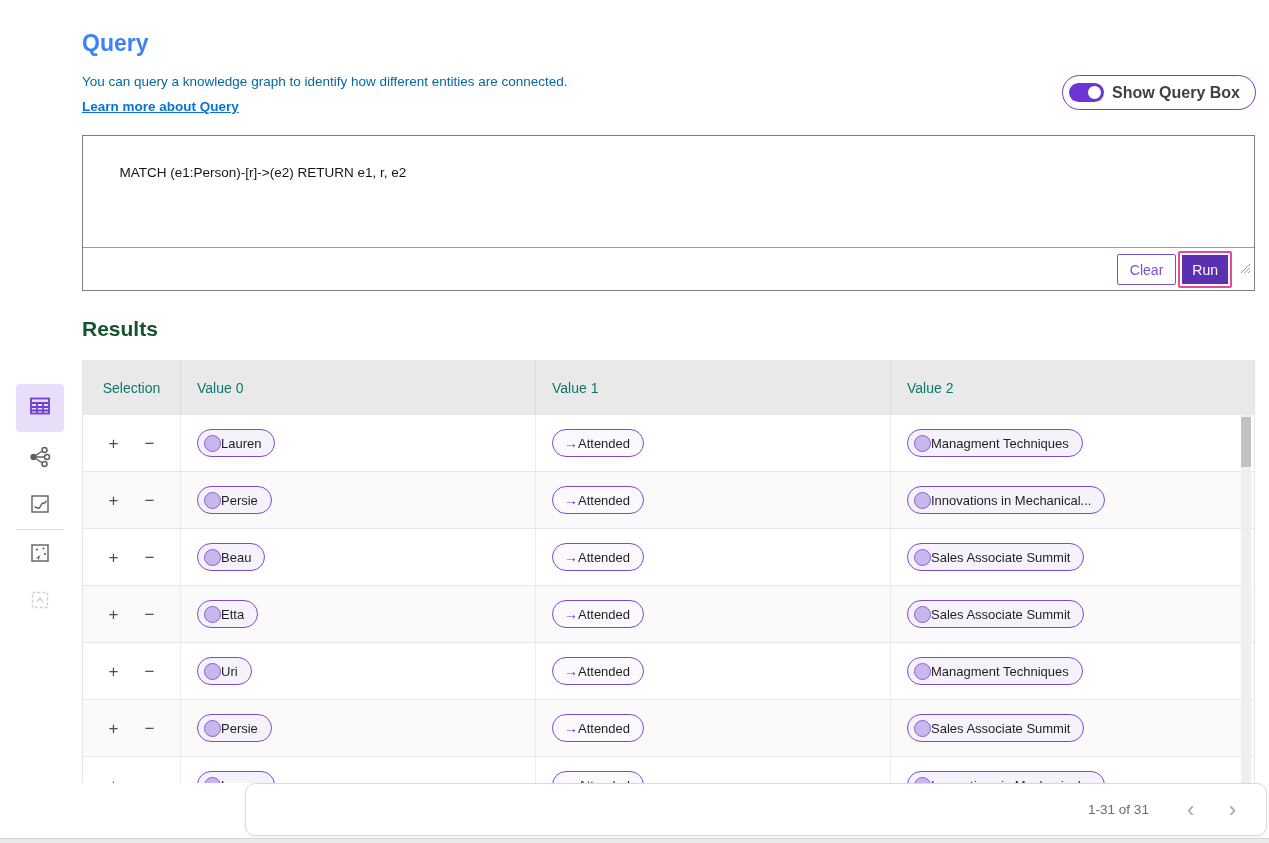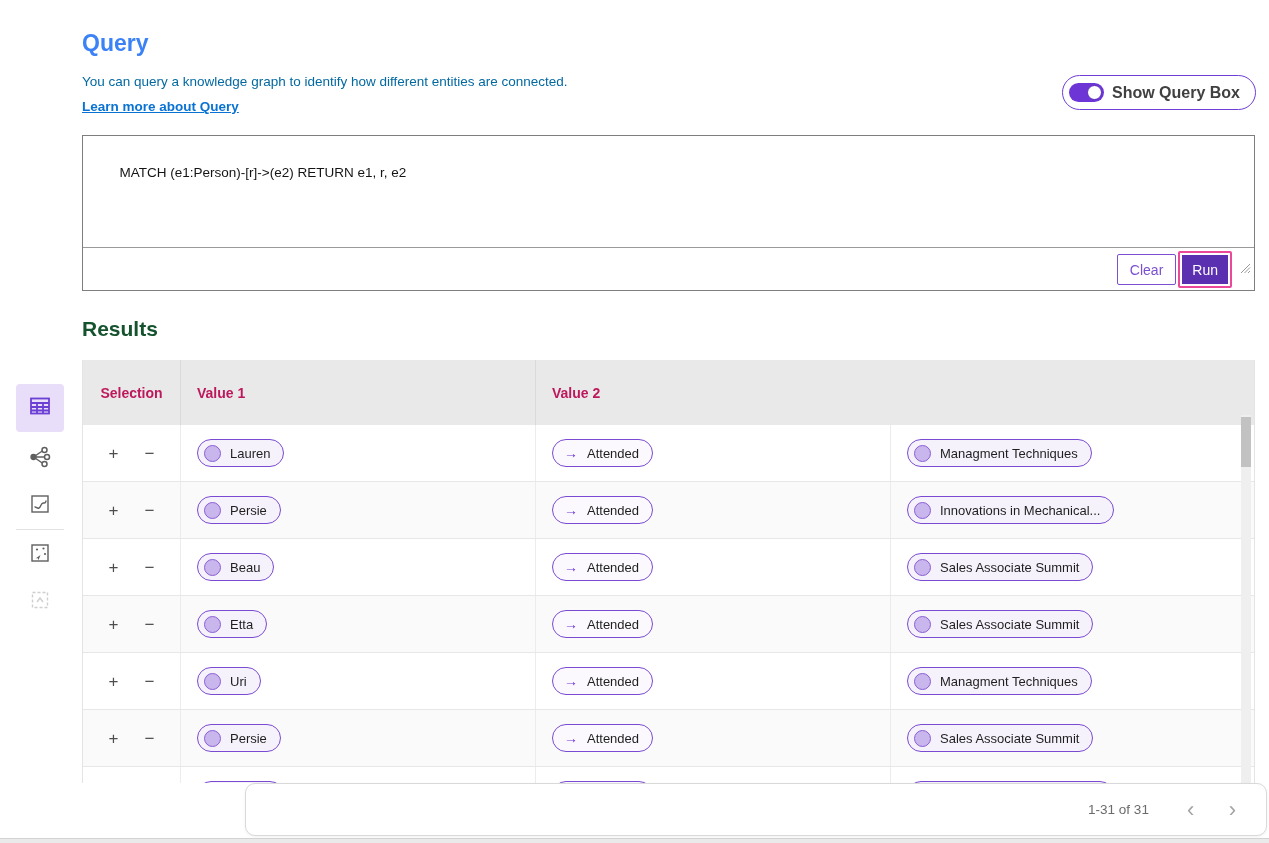--- a/index.html
+++ b/index.html
@@ -60,40 +60,40 @@
     font-size:14px; cursor:pointer; font-family:"Liberation Sans", sans-serif;
   }
 
   
   .results-title { position:absolute; left:82px; top:317px; font-size:21px; font-weight:700; color:#14532d; }
   .results-table {
     position:absolute; left:82px; top:360px; width:1173px; height:423px;
     border-left:1px solid #e4e4e4; border-right:1px solid #e4e4e4; overflow:hidden; background:#fff;
   }
   .t-header {
-    display:grid; grid-template-columns:98px 355px 355px 1fr; height:65px;
-    background:#e9e9e9; color:#be185d; font-size:14px;font-weight:bold;
+    display:grid; grid-template-columns:98px 355px 355px 1fr; height:55px;
+    background:#e9e9e9; color:#0f766e; font-size:14px;
   }
   .t-header > div { display:flex; align-items:center; padding-left:16px; border-right:1px solid #dadada; }
   .t-header > div:first-child { justify-content:center; padding-left:0; }
   .t-header > div:last-child { border-right:none; }
   .t-body { position:relative; height:368px; }
   .t-row {
     display:grid; grid-template-columns:98px 355px 355px 1fr; height:57px;
     background:#fff; border-bottom:1px solid #e7e7e7;
   }
   .t-row:nth-child(even) { background:#fafafa; }
   .t-cell { display:flex; align-items:center; padding-left:16px; border-right:1px solid #ececec; }
   .t-cell:last-child { border-right:none; }
   .sel-cell { justify-content:center; gap:26px; padding-left:0; }
   .pm-btn { background:none; border:none; font-size:17px; color:#4d4d4d; cursor:pointer; line-height:1;
     font-family:"Liberation Sans", sans-serif; }
 
   .pill {
-    display:inline-flex; align-items:center; gap:9px; height:28px; padding:0 13px 0 6px;
+    display:inline-flex; align-items:center; height:28px; padding:0 13px 0 6px;
     border:1px solid #7a4bd2; border-radius:14px; background:#f6f2fc;
     font-size:13px; color:#1f1f1f; cursor:pointer; white-space:nowrap;
   }
   .pill.relation { background:#fbf9fe; padding-left:11px; }
   .node-dot { width:17px; height:17px; border-radius:50%; background:#c9b6ec; border:1px solid #8a5fd6; }
   .rel-arrow { color:#6e35d6; font-size:14px; line-height:1; }
 
   
   .scroll-track { position:absolute; right:3px; top:55px; bottom:0; width:10px; background:#efefef; }
   .scroll-thumb { position:absolute; left:0; top:2px; width:10px; height:50px; background:#c2c2c2; }
@@ -192,20 +192,21 @@
       <button class="btn-clear">Clear</button>
       <button class="btn-run">Run</button>
     </div>
   </div>
 
   <h2 class="results-title">Results</h2>
 
   <div class="results-table">
     <div class="t-header">
       <div>Selection</div>
+      <div>Value 0</div>
       <div>Value 1</div>
       <div>Value 2</div>
     </div>
     <div class="t-body">
     <div class="t-row">
       <div class="t-cell sel-cell">
         <button class="pm-btn">+</button>
         <button class="pm-btn">−</button>
       </div>
       <div class="t-cell">

